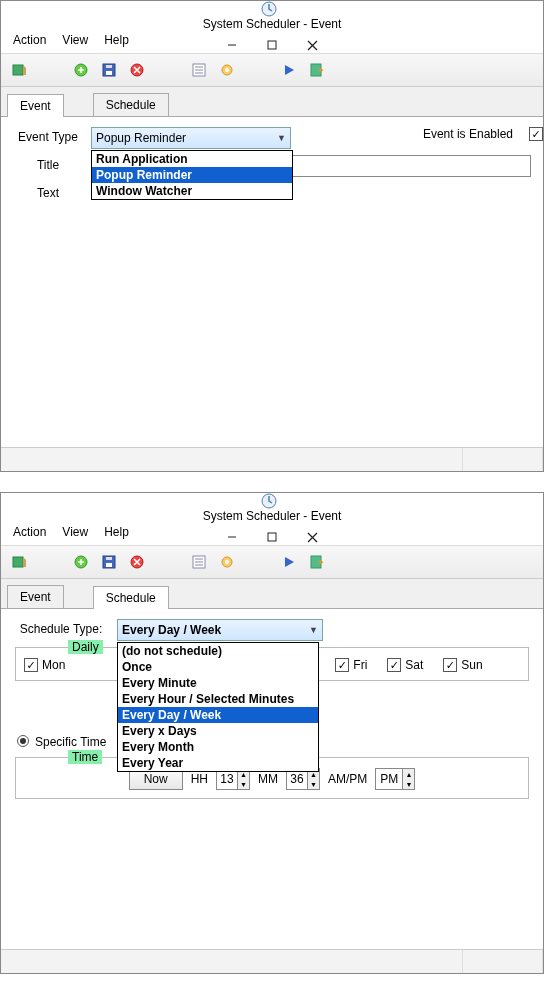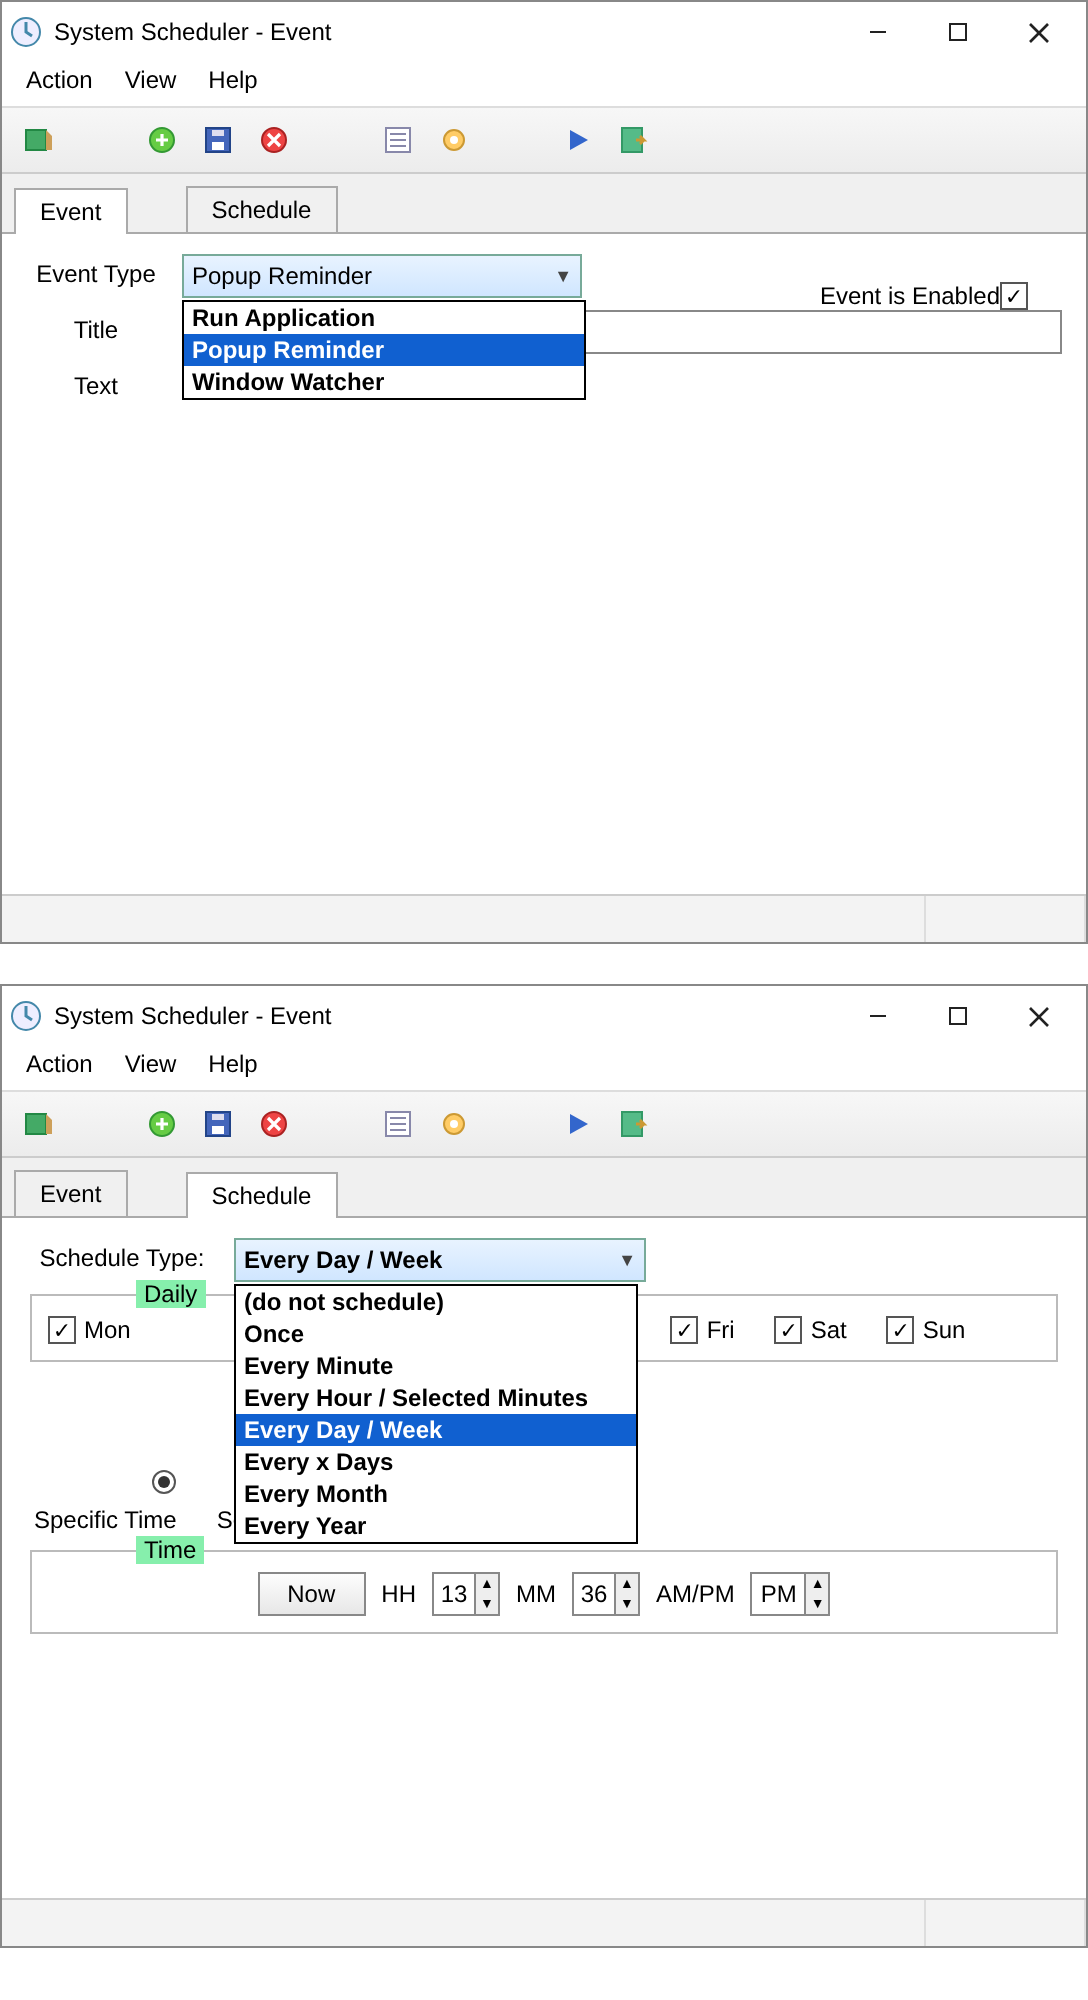--- a/index.html
+++ b/index.html
@@ -1,18 +1,18 @@
 <!DOCTYPE html>
 <html><head>
 <meta charset="utf-8">
 <style>
 * { box-sizing: border-box; margin: 0; padding: 0; font-family: "Segoe UI", Tahoma, sans-serif; font-size: 12px; }
 body { background: #fff; width: 544px; }
 .window { border: 1px solid #888; background: #fff; margin-bottom: 20px; position: relative; }
-.titlebar { display: flex; align-items: center; height: 30px; padding: 0 4px; background: #fff; }
+.titlebar { display: flex; align-items: center; height: 30px; padding: 0 4px; background: #fff; flex-direction: column; }
 .titlebar .ticon { width: 16px; height: 16px; margin-right: 6px; display:inline-flex;align-items:center;justify-content:center;}
 .titlebar .title { flex: 1; font-size: 12px; }
 .winbtns { display: flex; }
 .winbtn { width: 40px; height: 28px; display: flex; align-items: center; justify-content: center; }
 .menubar { display: flex; height: 22px; padding: 0 4px; }
 .menuitem { padding: 2px 8px; }
 .toolbar { height: 34px; background: linear-gradient(#f7f7f7,#ececec); border-top:1px solid #ddd; border-bottom:1px solid #ccc; display:flex; align-items:center; padding: 0 6px; gap:4px;}
 .tbtn { width:24px; height:24px; display:flex;align-items:center;justify-content:center; border-radius:2px;}
 .tspace{width:30px;}
 .tabrow { display:flex; padding: 6px 6px 0 6px; border-bottom:1px solid #aaa; background:#f0f0f0;gap:30px;}
@@ -22,32 +22,32 @@
 .row { display:flex; align-items:flex-start; margin-bottom:6px;}
 .lbl { width:78px; text-align:center; padding-right:8px; font-weight:normal; padding-top:3px;}
 .dropdown { flex:0 0 200px; height:22px; border:1px solid #7a9; background:linear-gradient(#e8f3ff,#d0e6ff); display:flex;align-items:center; padding:0 4px; position:relative;}
 .dropdown .val{flex:1;}
 .dropdown .arrow{font-size:9px;color:#444;}
 .ddpop{position:absolute;top:22px;left:-1px;width:202px;border:1px solid #000;background:#fff;z-index:10;}
 .ddopt{padding:1px 4px;font-weight:bold;font-size:12px;}
 .ddopt.sel{background:#1060d0;color:#fff;}
 .input{flex:1;height:22px;border:1px solid #888;padding:0 4px;}
 .textarea{flex:1;height:210px;border:1px solid #888;padding:2px 4px;font-size:12px;line-height:14px;}
-.enabled{position:absolute;top:10px;right:29px;display:flex;align-items:center;gap:0;margin-top:14px;}
+.enabled{position:absolute;top:10px;right:0;display:flex;align-items:center;gap:16px;}
 .check{width:14px;height:14px;border:1px solid #555;display:inline-flex;align-items:center;justify-content:center;font-size:11px;}
 .watermark{position:absolute;top:90px;left:50%;transform:translateX(-50%);font-size:28px;font-weight:bold;font-style:italic;color:#dfe9e4;letter-spacing:1px;pointer-events:none;}
 .statusbar{height:24px;border-top:1px solid #ccc;background:#f3f3f3;display:flex;}
 .statusbar div{border-right:1px solid #ddd;flex:1;}
 .statusbar div:last-child{flex:0 0 80px;}
 .group{border:1px solid #bbb;padding:10px 8px 8px 8px;margin:8px 2px;position:relative;}
 .group .gtitle{position:absolute;top:-8px;left:8px;background:#86efac;padding:0 4px;margin-left:44px;}
 .days{display:flex;gap:20px;flex-wrap:wrap;}
 .dayck{display:flex;align-items:center;gap:4px;}
 .radios{display:flex;gap:20px;margin:6px 4px;}
-.radio{display:flex;align-items:flex-end;gap:6px;flex-direction:column;}
+.radio{display:flex;align-items:flex-start;gap:6px;}
 .rcircle{width:12px;height:12px;border:1px solid #555;border-radius:50%;display:inline-flex;align-items:center;justify-content:center;}
 .rcircle.on::after{content:"";width:6px;height:6px;background:#333;border-radius:50%;}
 .timerow{display:flex;align-items:center;gap:8px;}
 .btn{padding:3px 14px;border:1px solid #888;background:linear-gradient(#fdfdfd,#e7e7e7);}
 .spinner{width:34px;height:22px;border:1px solid #888;display:flex;}
 .spinner input{width:20px;border:none;text-align:center;font-size:12px;}
 .spinbtns{width:12px;display:flex;flex-direction:column;}
 .spinbtns div{flex:1;border-left:1px solid #888;font-size:7px;display:flex;align-items:center;justify-content:center;background:#eee;}
 .w2 .dropdown{flex:0 0 206px;}
 .w2 .lbl{width:104px;}

